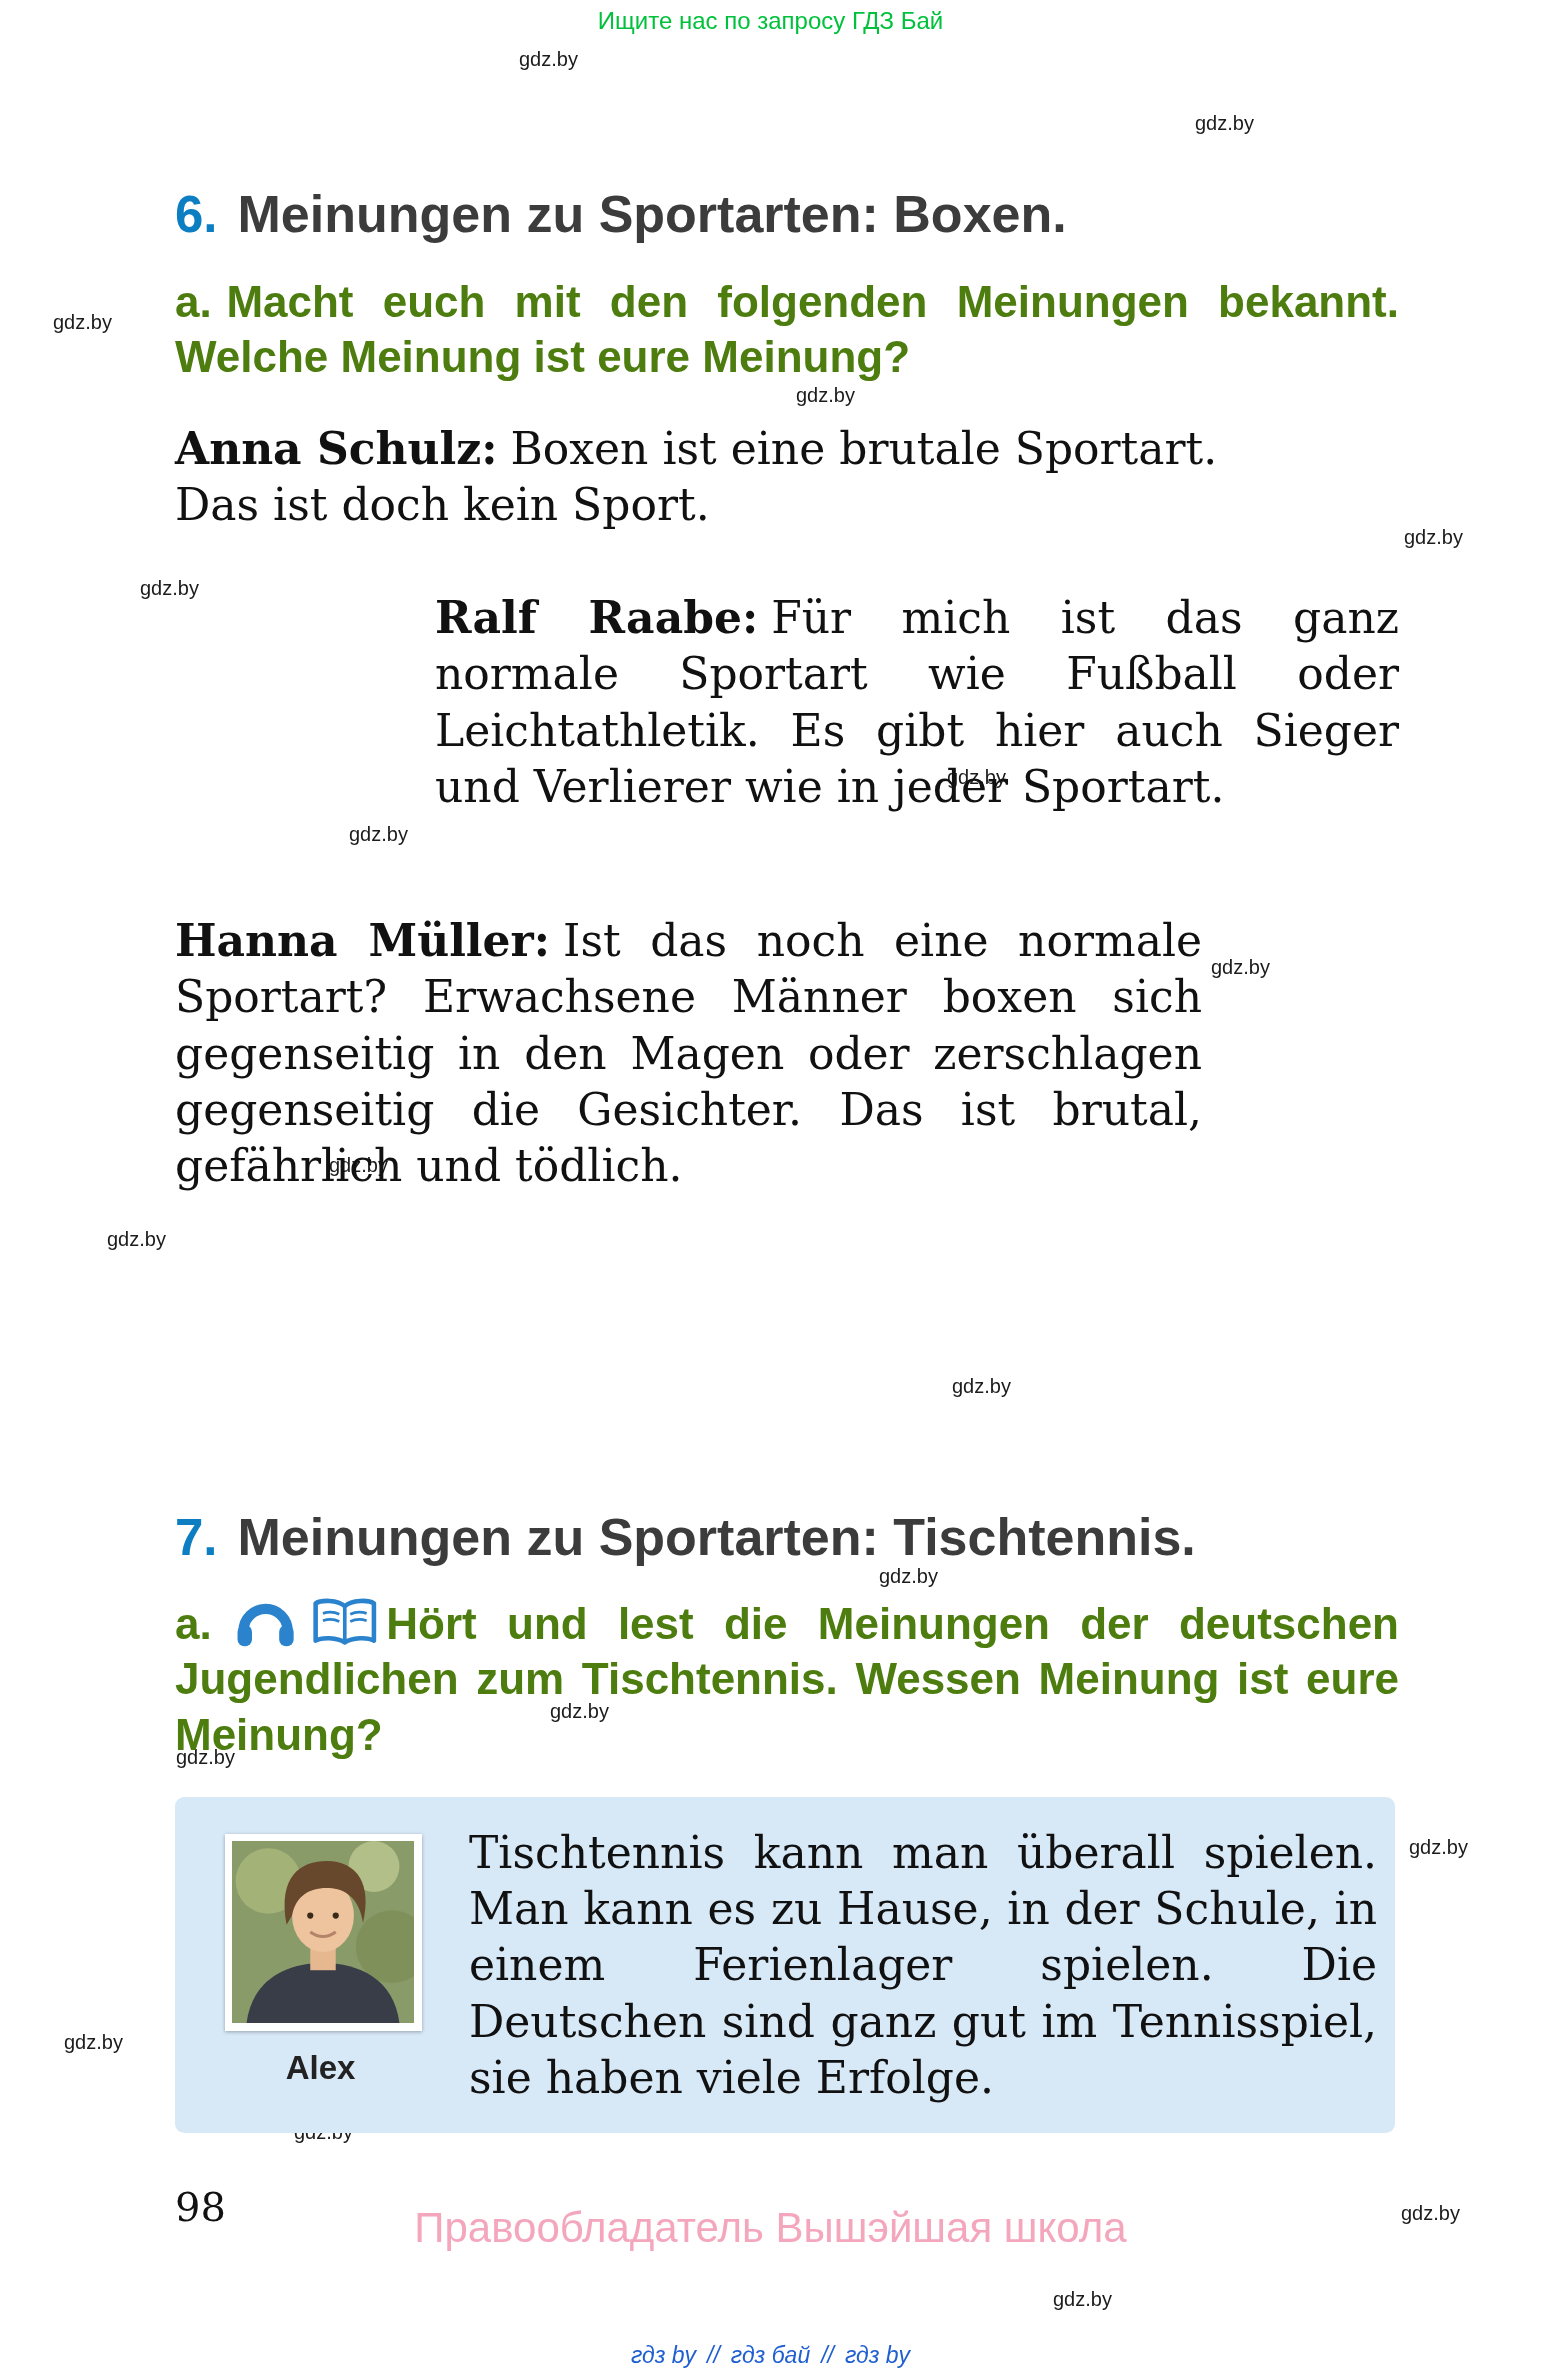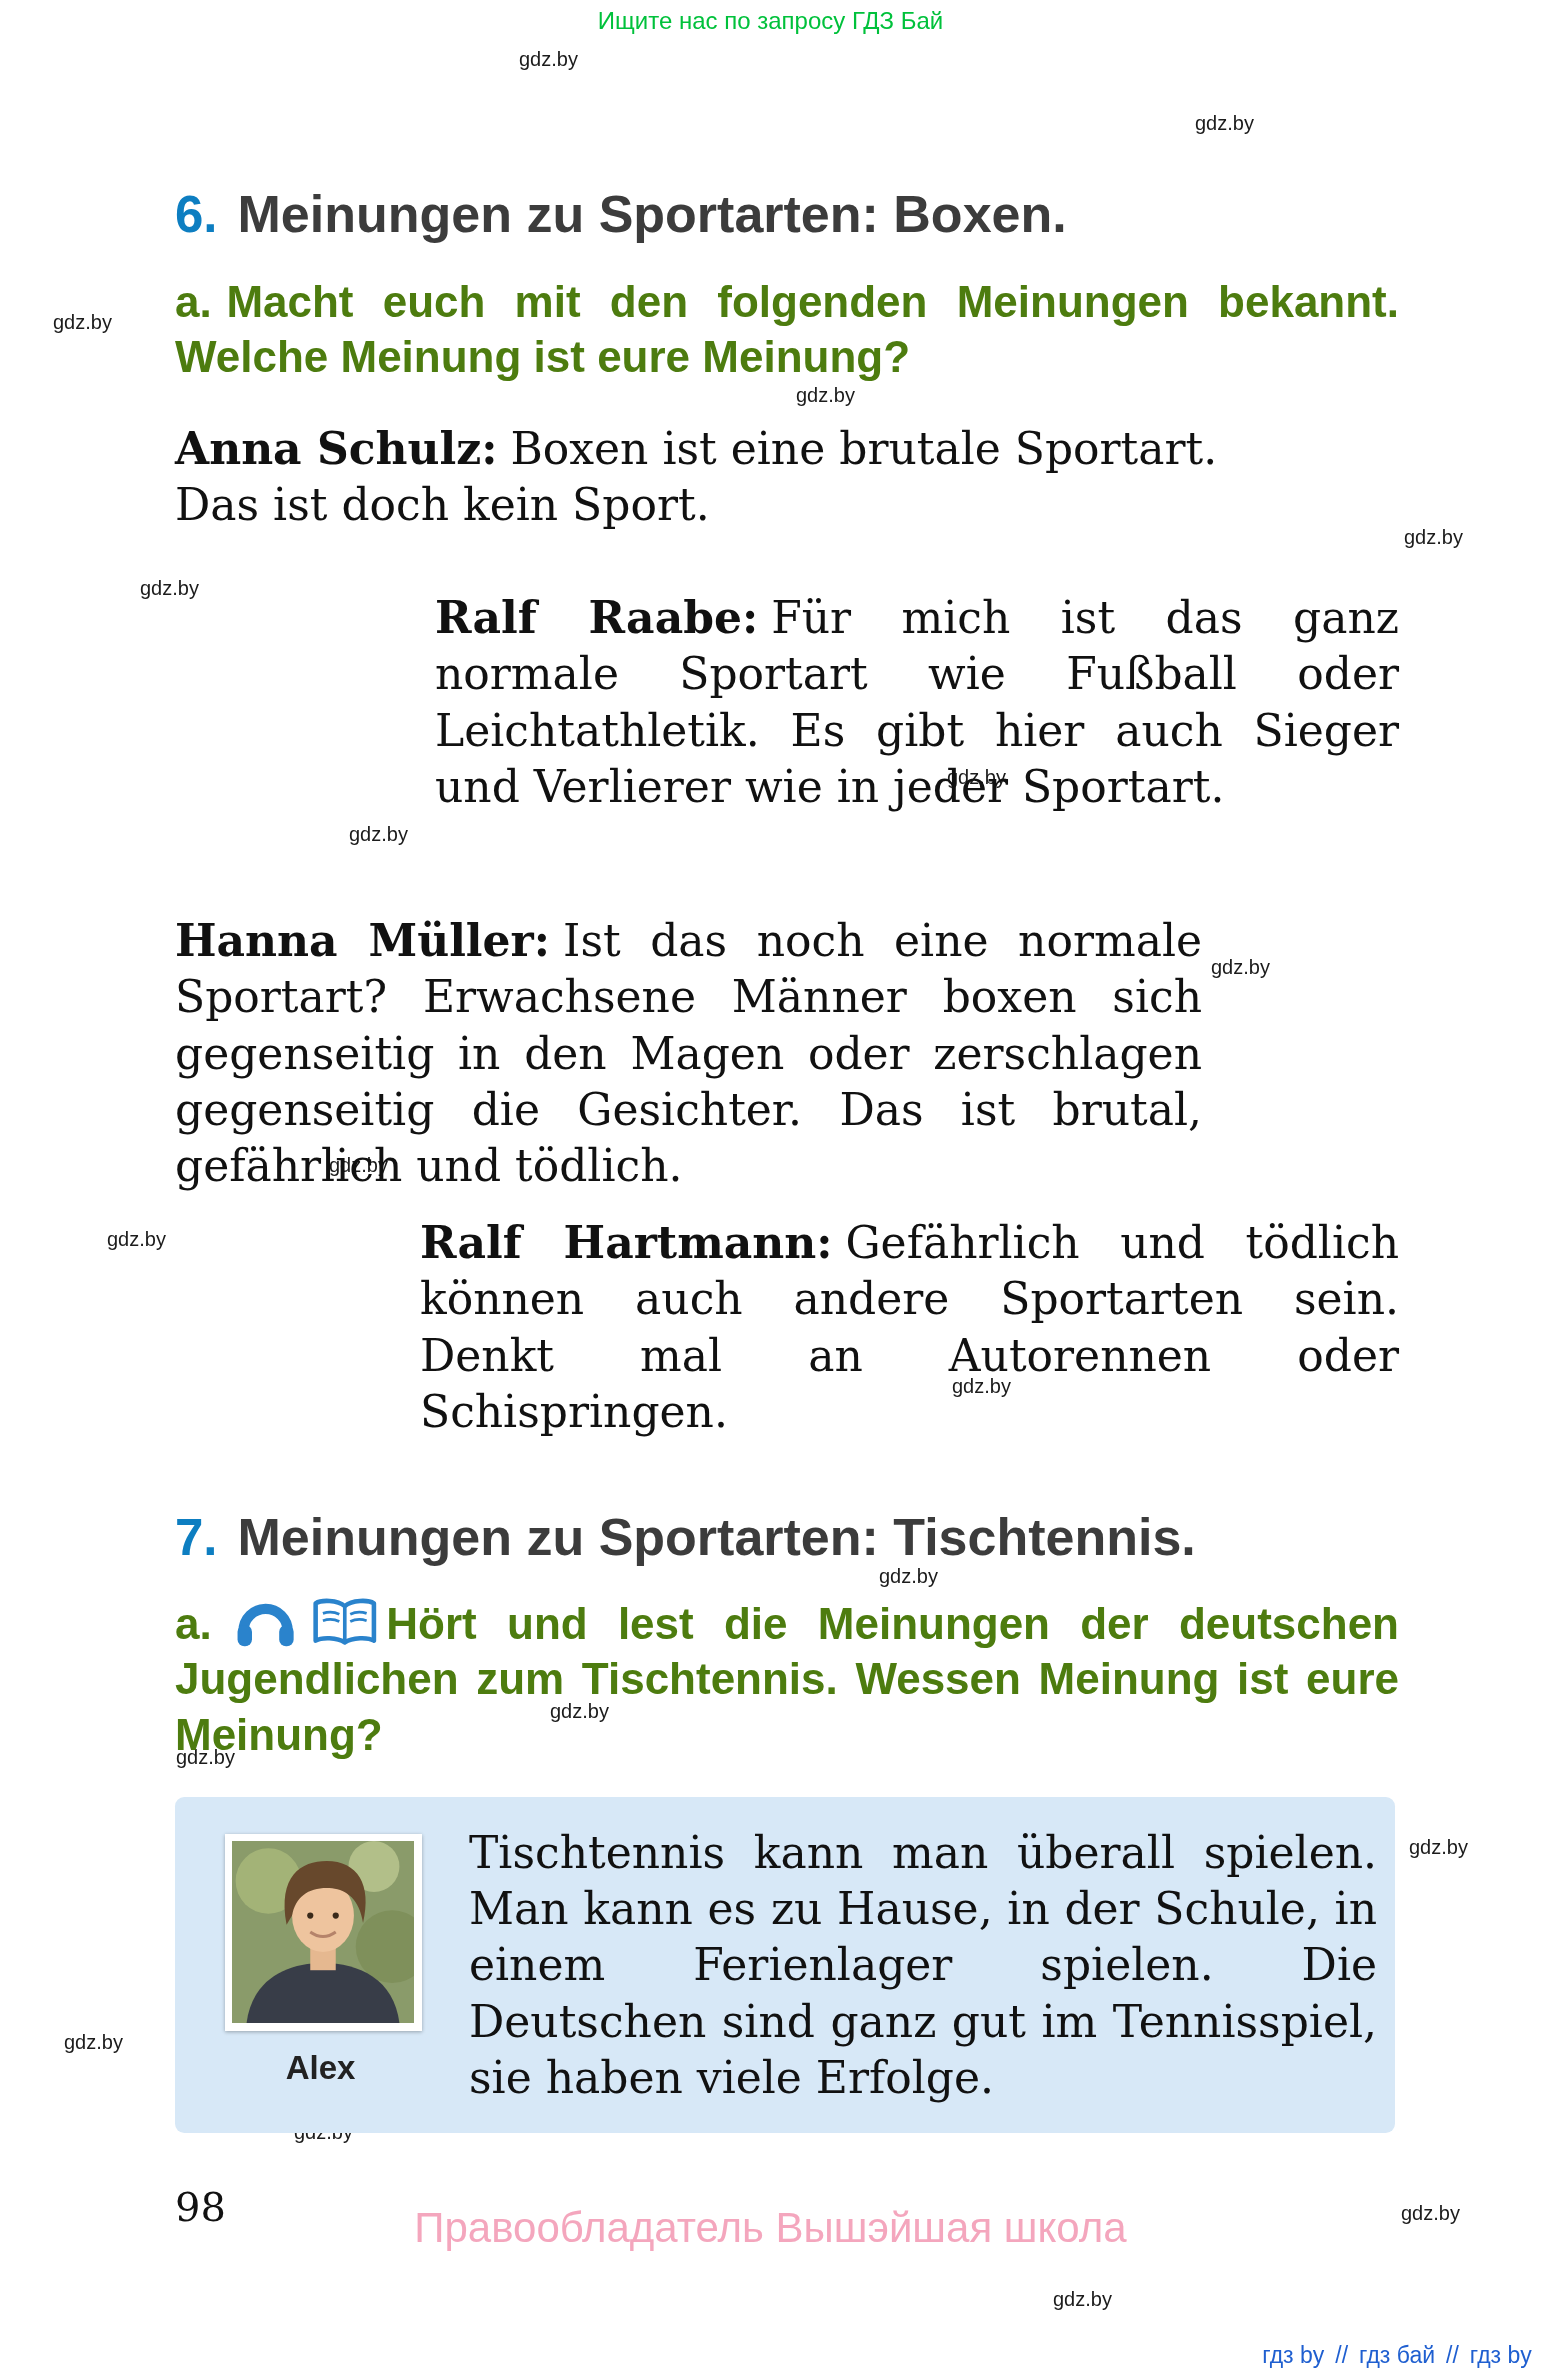--- a/index.html
+++ b/index.html
@@ -28,22 +28,22 @@
                background:#ffffff;padding:7.4px;box-shadow:0 0.9px 3.7px rgba(0,0,0,.3);}
   .photo-frame svg{display:block;width:100%;height:100%;}
   .speaker-name{position:absolute;left:40px;top:252px;width:211px;text-align:center;
                 font-weight:700;font-size:33px;color:#222222;
                 font-family:"Liberation Sans",sans-serif;}
   .speaker-text{position:absolute;left:294px;top:27.6px;width:908px;}
   .page-number{position:absolute;left:175px;top:2184px;font-family:"DejaVu Serif",serif;
                font-size:40px;color:#111111;}
   .publisher{position:absolute;left:0;top:2204px;width:100%;text-align:center;
              font-size:42px;color:#f4a6bd;font-family:"Liberation Sans",sans-serif;}
-  .footer-links{position:absolute;left:0;top:2342px;width:100%;text-align:right;
-                font-size:23px;color:#1f5fd0;font-family:"Liberation Sans",sans-serif;}
+  .footer-links{position:absolute;left:0;top:2342px;width:100%;text-align:center;
+                font-size:23px;color:#1f5fd0;font-family:"Liberation Sans",sans-serif;font-style:italic;}
   .footer-links a{color:#1f5fd0;text-decoration:none;margin:0 9.2px;}
   .footer-links .sep{color:#1f5fd0;margin:0 1.8px;}
 </style>
 </head>
 <body>
 
 <div class="page">
 
   <div class="banner">Ищите нас по запросу ГДЗ Бай</div>
 
@@ -82,23 +82,20 @@
   </div>
 
   <div class="abs serif justify" style="left:435px;top:590px;width:964px;">
     <span class="op-name">Ralf Raabe:</span><span>Für mich ist das ganz normale Sportart wie Fußball oder Leichtathletik. Es gibt hier auch Sieger und Verlierer wie in jeder Sportart.</span>
   </div>
 
   <div class="abs serif justify" style="left:175px;top:873px;width:1027px;margin-top:40px;">
     <span class="op-name">Hanna Müller:</span><span>Ist das noch eine normale Sportart? Erwachsene Männer boxen sich gegenseitig in den Magen oder zerschlagen gegenseitig die Gesichter. Das ist brutal, gefährlich und tödlich.</span>
   </div>
 
-  <div class="abs serif justify" style="left:420px;top:1215px;width:979px;">
-    <span class="op-name">Ralf Hartmann:</span><span>Gefährlich und tödlich können auch andere Sportarten sein. Denkt mal an Autorennen oder Schispringen.</span>
-  </div>
 
 
   <div class="ex-header" style="left:175px;top:1507px;">
     <span class="ex-num">7.</span>
     <span class="ex-title">Meinungen zu Sportarten: Tischtennis.</span>
   </div>
 
   <div class="abs sans justify" style="left:175px;top:1596px;width:1224px;">
     <span class="task-label">a.</span><span class="inline-icon"><svg viewBox="0 0 36 30" xmlns="http://www.w3.org/2000/svg">
           <path d="M5 20 a13 13 0 0 1 26 0" fill="none" stroke="#2a83cc" stroke-width="6" stroke-linecap="round"></path>

